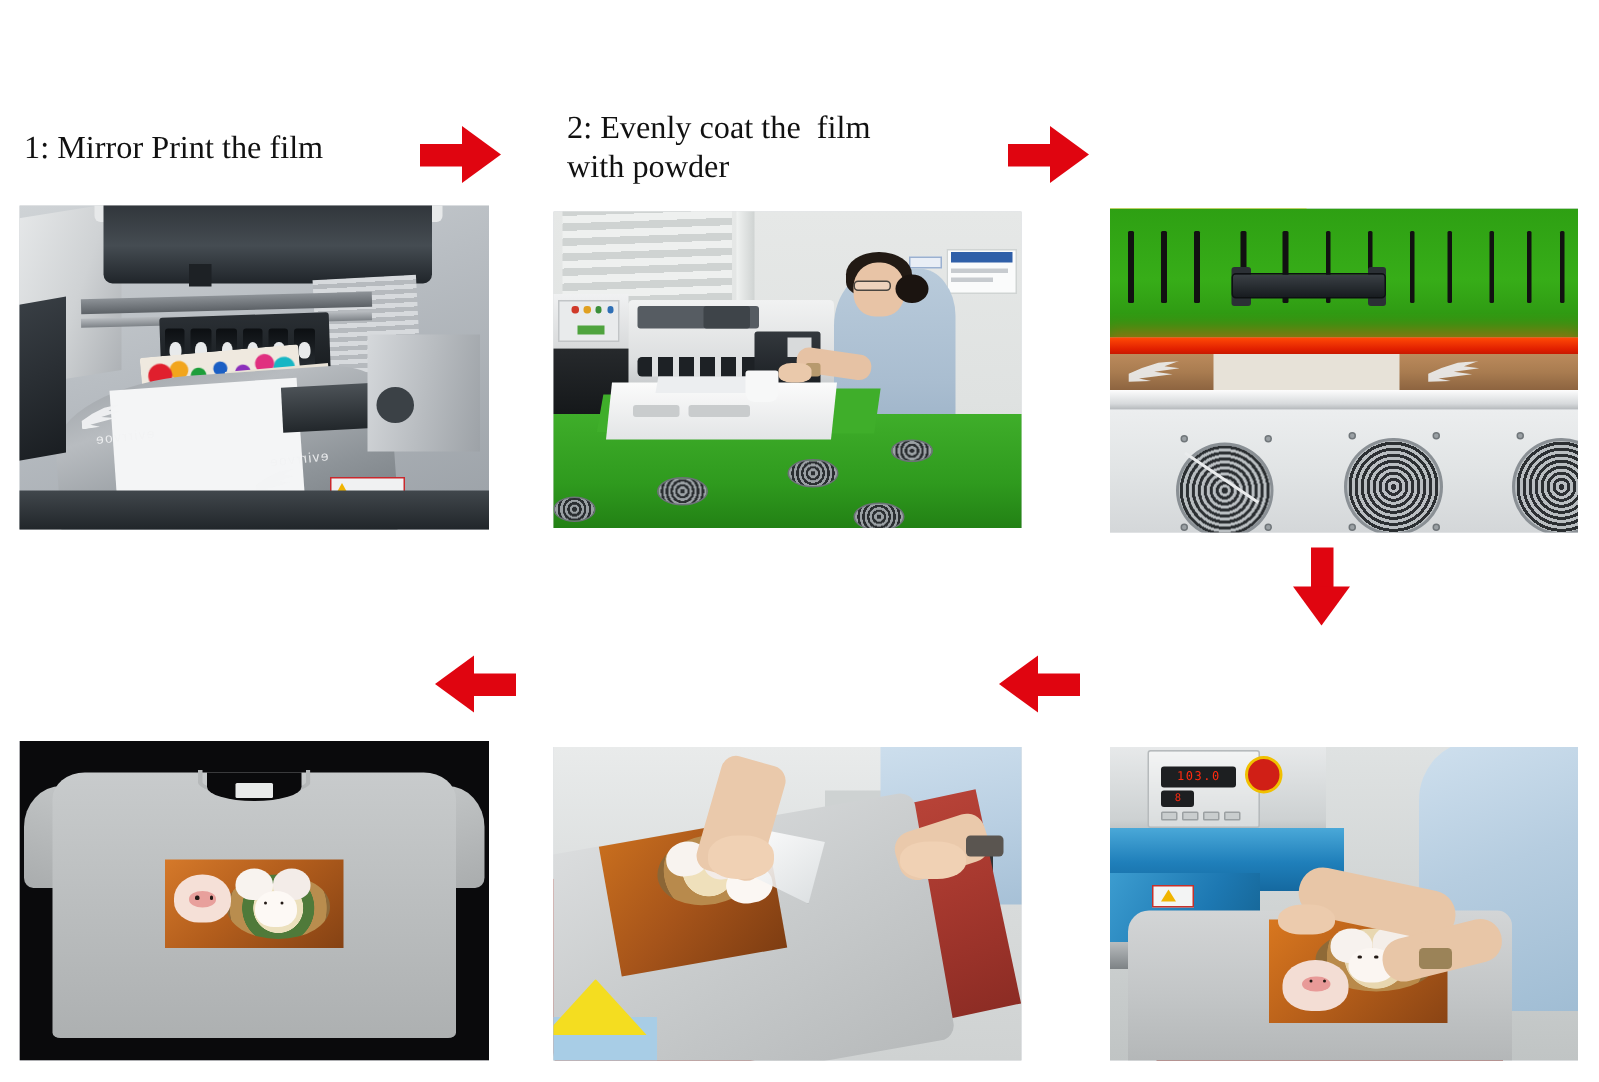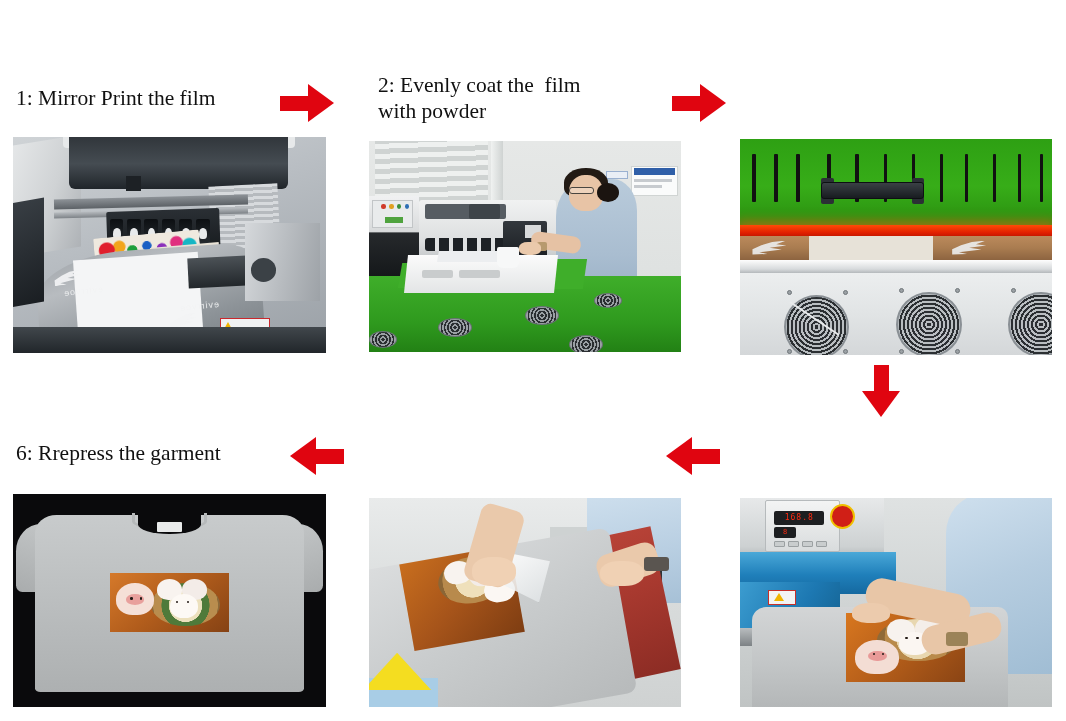--- a/index.html
+++ b/index.html
@@ -510,21 +510,20 @@
       <div class="p3-screw" style="left:51%; top:97%;"></div>
       <div class="p3-screw" style="left:69%; top:97%;"></div>
     </div>
   </div>
 
   <div class="arrow down" style="left:862px; top:365px; width:39px; height:52px;">
     <span class="shaft"></span>
     <span class="head"></span>
   </div>
 
-  <div class="caption" style="left:16px; top:440px; width:258px;">6: Rrepress the garment</div>
 
   <div class="arrow left" style="left:286px; top:437px; width:58px; height:39px;">
     <span class="shaft"></span>
     <span class="head"></span>
   </div>
 
 
   <div class="arrow left" style="left:662px; top:437px; width:58px; height:39px;">
     <span class="shaft"></span>
     <span class="head"></span>
@@ -579,21 +578,21 @@
     </div>
   </div>
 
   <div class="photo" style="left:740px; top:498px; width:312px; height:209px;">
     <div class="scene">
       <div class="px p4-bg"></div>
       <div class="px p4-person4"></div>
       <div class="px p4-presstop"></div>
       <div class="px p4-ctrlbox"></div>
       <div class="px p4-led">
-        <span>168.8</span>
+        <span>103.0</span>
       </div>
       <div class="px p4-led2">
         <span>8</span>
       </div>
       <div class="p4-btn" style="left:11%; top:20.5%; width:3.5%; height:3%;"></div>
       <div class="p4-btn" style="left:15.5%;top:20.5%; width:3.5%; height:3%;"></div>
       <div class="p4-btn" style="left:20%;  top:20.5%; width:3.5%; height:3%;"></div>
       <div class="p4-btn" style="left:24.5%;top:20.5%; width:3.5%; height:3%;"></div>
       <div class="px p4-estop"></div>
       <div class="p4-spring" style="left:4%;  top:26%;"></div>

